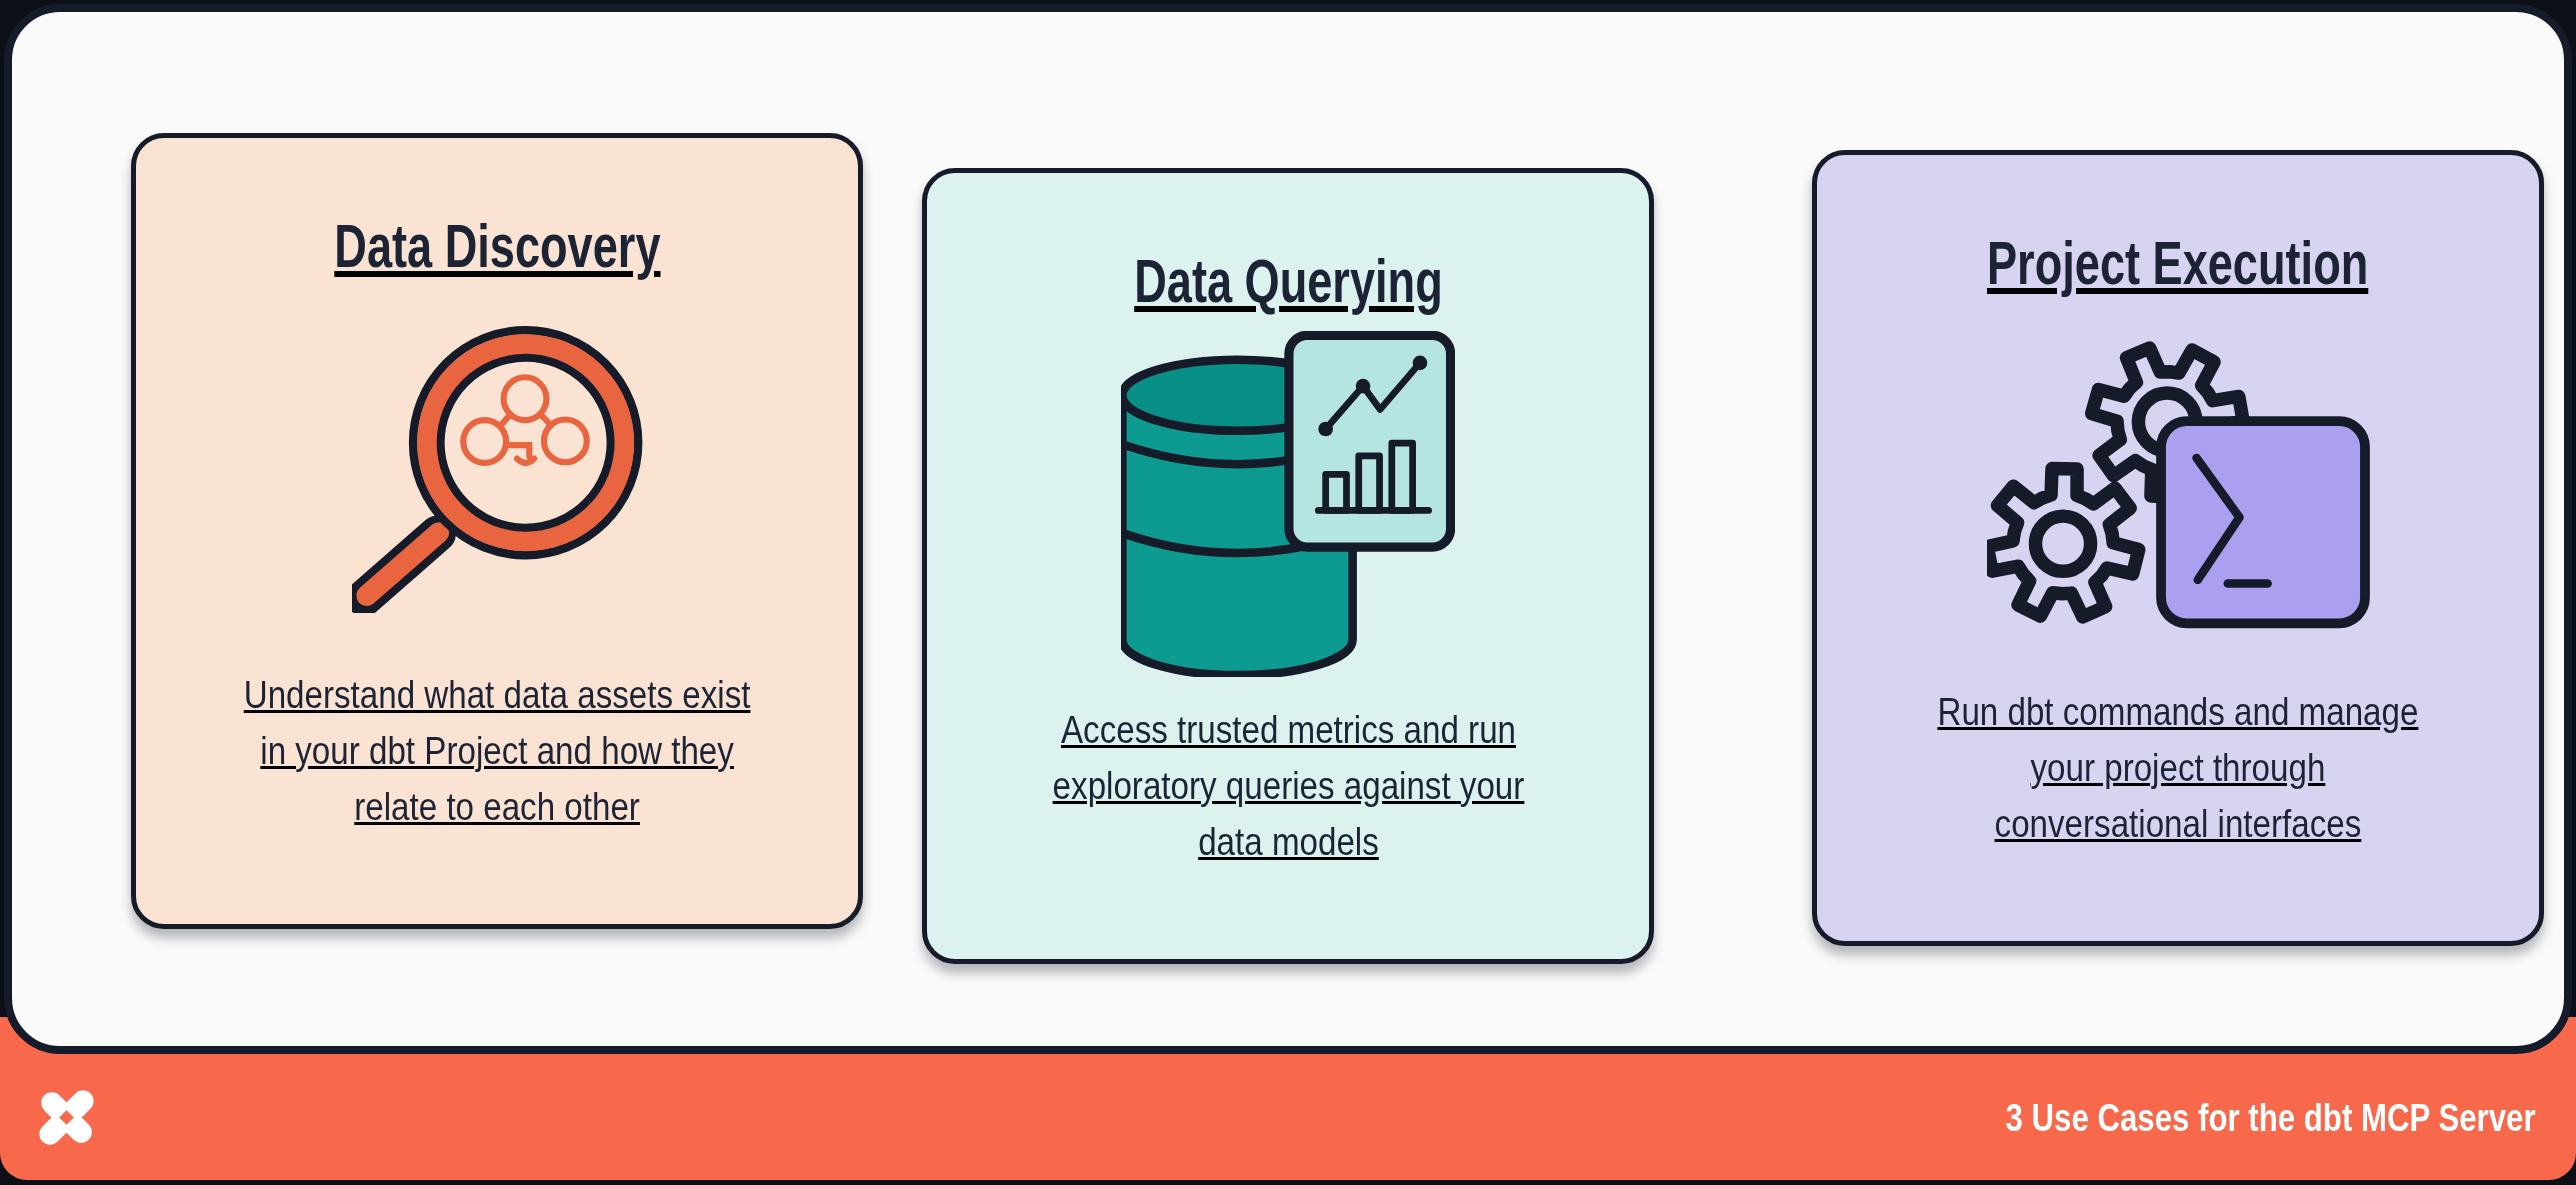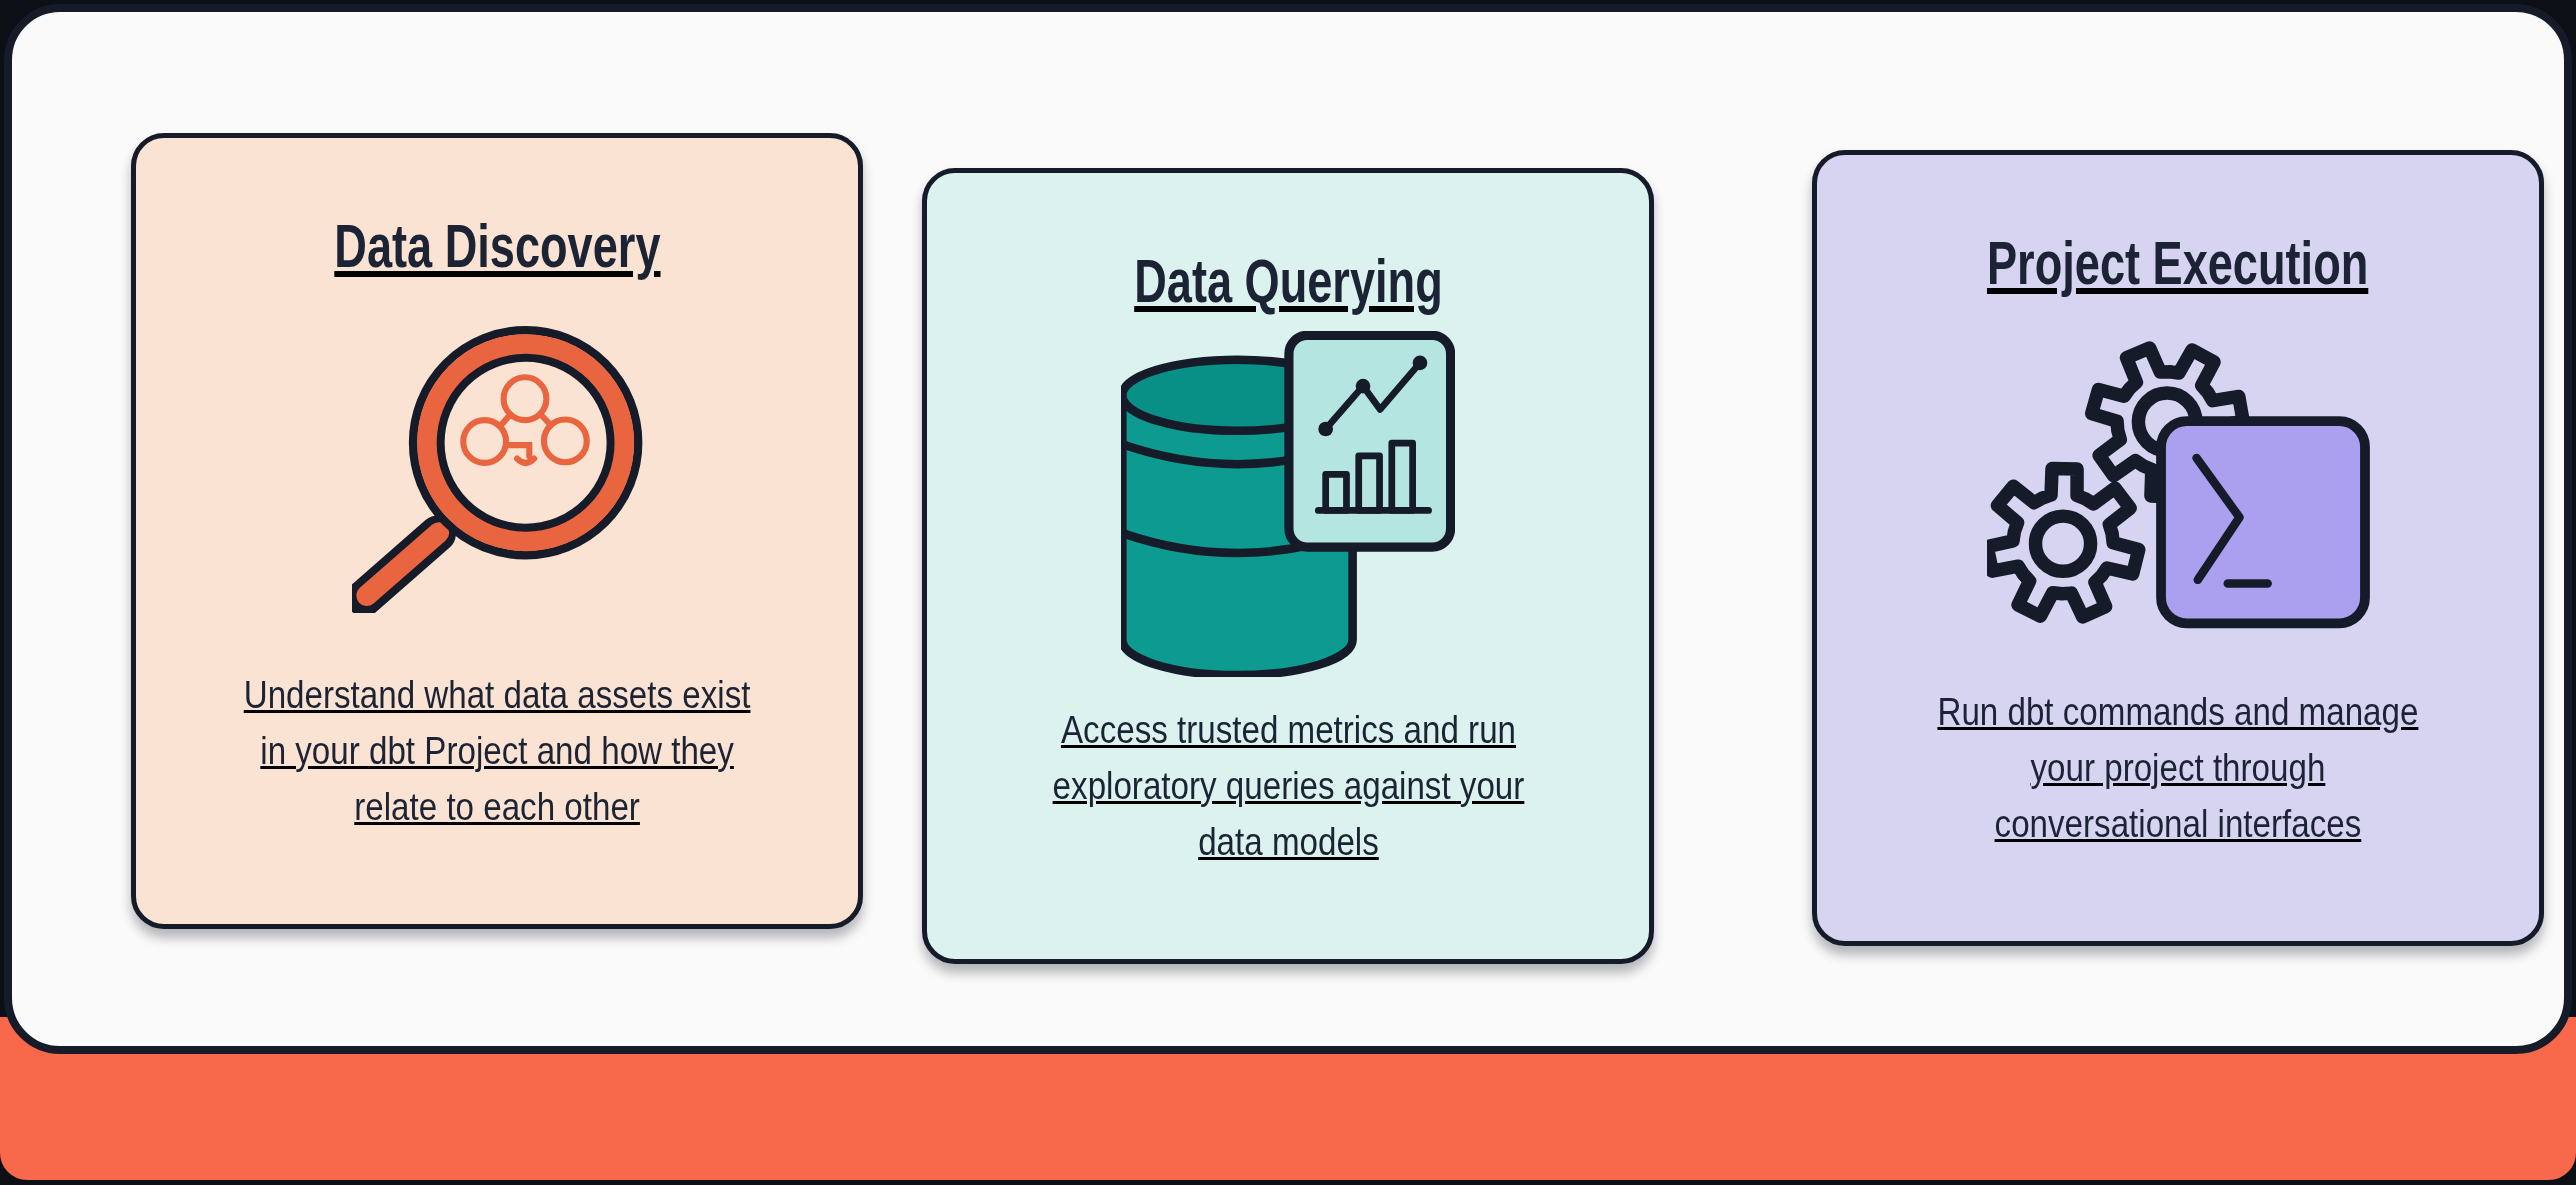--- a/index.html
+++ b/index.html
@@ -153,15 +153,28 @@
           <polyline points="342,204 412,301 344,403"></polyline>
           <line x1="393" y1="409" x2="458" y2="409"></line>
         </g>
       </svg>
     </div>
     <div class="card-desc">Run dbt commands and manage
 your project through
 conversational interfaces</div>
   </div>
 
+  <div class="footer-content">
+    <span>
+      <svg width="61" height="61" viewBox="0 0 100 100">
+        <g stroke="var(--white)" stroke-width="35" stroke-linecap="round">
+          <line x1="26" y1="26" x2="74" y2="74"></line>
+          <line x1="65" y1="35" x2="77" y2="23"></line>
+          <line x1="35" y1="65" x2="23" y2="77"></line>
+        </g>
+        <path d="M50,38 L62,50 L50,62 L38,50 Z" fill="var(--orange)"></path>
+      </svg>
+    </span>
+    <span class="footer-label">3 Use Cases for the dbt MCP Server</span>
+  </div>
 
 </div>
 
 
 </body></html>

